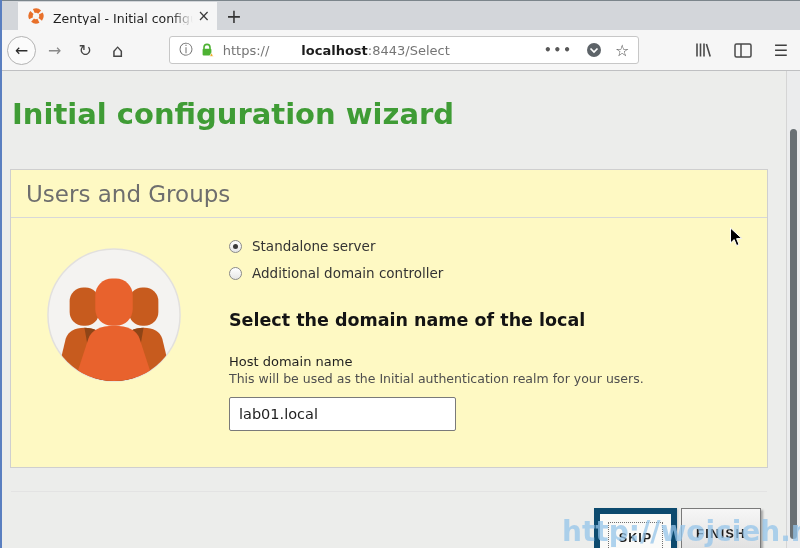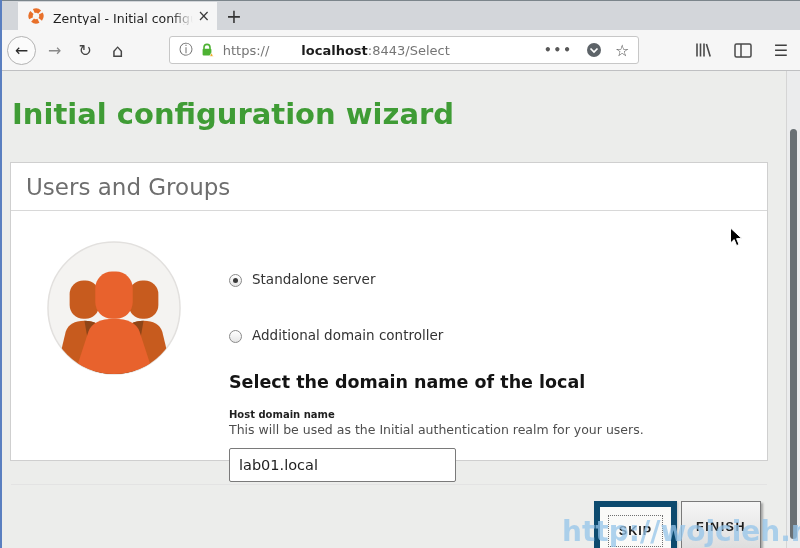--- a/index.html
+++ b/index.html
@@ -41,35 +41,35 @@
   .url-spacer { flex:1; }
   .dots { color:#575757; font-size:12px; letter-spacing:2px; font-weight:bold; }
   .pocket { margin-left:13px; display:flex; }
   .star { margin-left:13px; font-size:16px; color:#4f4f4f; }
   .right-icons { margin-left:auto; display:flex; align-items:center; gap:22px; margin-right:12px; }
   .menu { font-size:16px; color:#3f3f3f; }
 
   
   #content { position:absolute; top:71px; left:0; width:100%; height:477px; background:#ecedeb; }
   #page-title { position:absolute; left:12px; top:26px; font-size:29px; font-weight:bold; color:#3f9c35; }
-  #card { position:absolute; left:10px; top:91px; width:758px; height:299px; background:#ffffff;
+  #card { position:absolute; left:10px; top:98px; width:758px; height:299px; background:#fef9c3;
           border:1px solid #cfcfcf; }
   .card-header { height:48px; border-bottom:1px solid #d8d8d8; display:flex; align-items:center;
                  padding-left:15px; font-size:23px; color:#6e6e6e; }
   .users-icon { position:absolute; left:34px; top:76px; }
   .form { position:absolute; left:218px; top:68px; width:520px; }
   .form h2 { font-size:17.5px; color:#141414; margin:0 0 15px 0; }
-  .radio-row { display:flex; align-items:flex-end; margin-bottom:11px;margin-top:40px; }
+  .radio-row { display:flex; align-items:center; margin-bottom:11px; }
   .radio { width:13px; height:13px; border-radius:50%; border:1px solid #8a8a8a;
            background:linear-gradient(#ffffff,#e6e6e6); position:relative; flex:0 0 13px; }
   .radio.checked::after { content:""; position:absolute; left:3px; top:3px; width:5px; height:5px;
            border-radius:50%; background:#3a3a3a; }
   .radio-label { margin-left:10px; font-size:13.5px; color:#333; }
   .h2-second { margin-top:29px !important; }
-  .field-label { margin-top:17px; font-weight:bold; font-size:10px; color:#1f1f1f; }
+  .field-label { margin-top:24px; font-weight:normal; font-size:13px; color:#1f1f1f; }
   .field-help { font-size:12.5px; color:#4e4e4e; margin-top:2px; }
   .domain-input { margin-top:11px; width:227px; height:29px; border:1px solid #7a7a7a; border-radius:2px;
            font-size:14.5px; padding:16px 9px; color:#222; font-family:inherit; background:#fff; display:block; }
   .card-footer { position:absolute; left:0; right:0; top:321px; bottom:0; border-top:1px solid #e3e3e3; }
   .btn { position:absolute; top:16px; font-size:12.5px; font-weight:bold; color:#1d1d1d;
          letter-spacing:1px; text-align:center; cursor:default; }
   .skip-btn { right:90px; border:6px solid #0c4a6e; background:#fafaf8; padding:8px;
               box-shadow:1px 1px 2px rgba(0,0,0,0.15); }
   .skip-inner { display:block; border:1px dotted #707070; padding:8px 10px; }
   .finish-btn { right:6px; border:1px solid #7a7a7a; background:linear-gradient(#f6f6f6,#dcdcdc);

